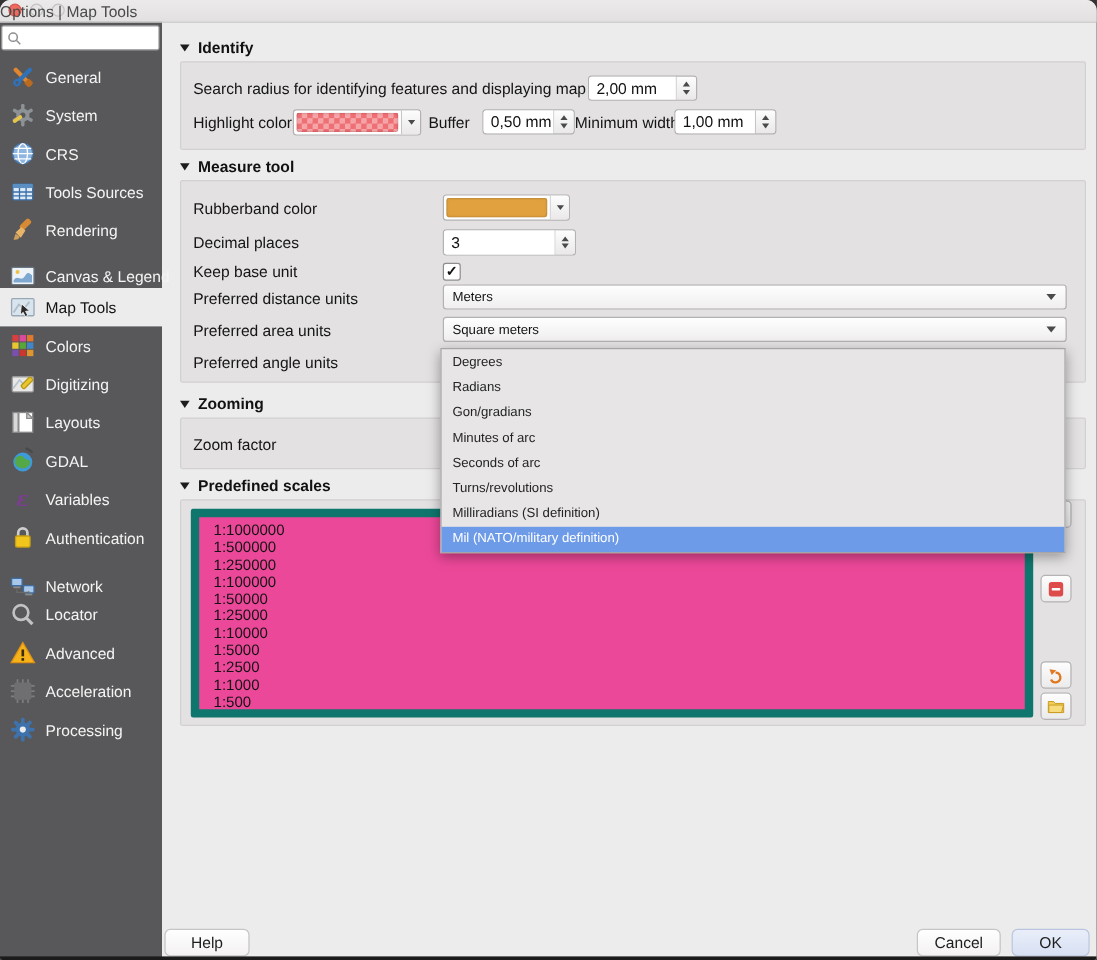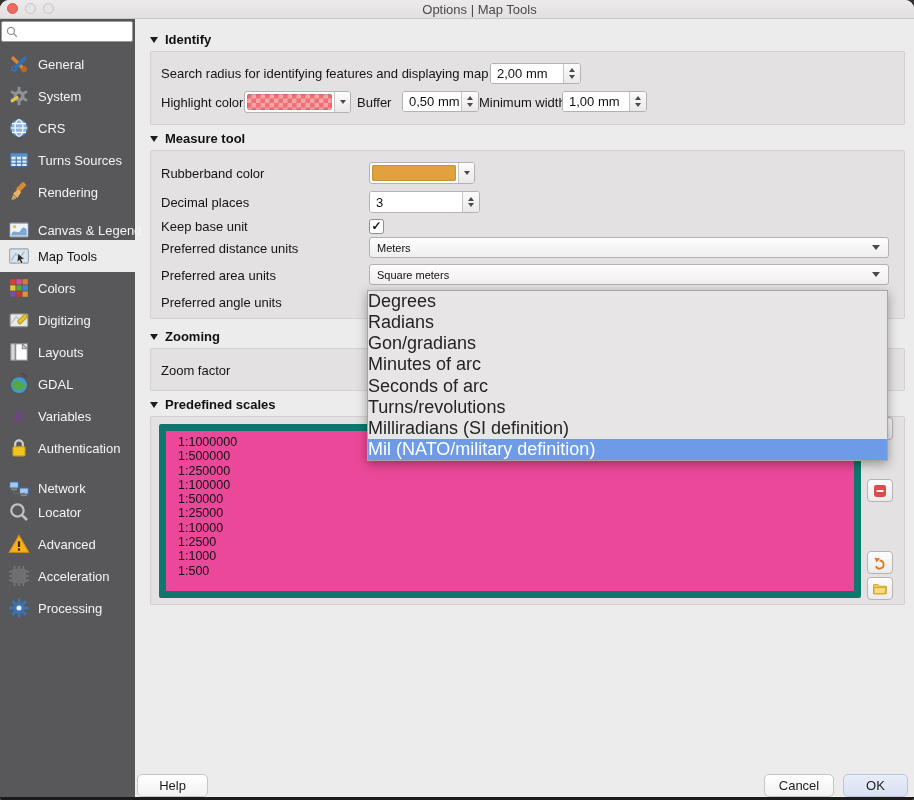--- a/index.html
+++ b/index.html
@@ -1,22 +1,22 @@
 <!DOCTYPE html>
 <html><head>
 <meta charset="utf-8">
 <style>
   html,body{margin:0;padding:0;background:#333;}
   .window{position:relative;width:914px;height:800px;font-family:"Liberation Sans",sans-serif;
     background:#ececec;border-radius:9px 9px 2px 2px;overflow:hidden;}
   
   .titlebar{position:absolute;left:0;top:0;width:914px;height:18px;
     background:linear-gradient(#eceaeb,#e2e0e1);border-bottom:1px solid #c9c7c8;z-index:30;}
-  .titlebar .title{position:absolute;left:0;right:0;top:2px;text-align:center;
-    font-size:13px;color:#4a4a4a;padding-left:45px;}
+  .titlebar .title{position:absolute;left:0;right:0;top:2px;
+    font-size:13px;color:#4a4a4a;}
   .tl{position:absolute;top:3px;width:11px;height:11px;border-radius:50%;box-sizing:border-box;}
   .tl-red{left:7px;background:#ee6a5f;border:1px solid #d7584e;}
   .tl-g1{left:25px;background:#e6e4e5;border:1px solid #c4c2c3;}
   .tl-g2{left:43px;background:#e6e4e5;border:1px solid #c4c2c3;}
   
   .sidebar{position:absolute;left:0;top:18px;width:135px;height:782px;background:#58585a;z-index:5;}
   .searchbox{position:absolute;left:1px;top:3px;width:132px;height:21px;background:#fff;
     border:1px solid #9a989a;border-radius:2px;display:flex;align-items:center;box-sizing:border-box;}
   .searchbox .icon{width:14px;height:14px;margin-left:3px;}
   .search-input{flex:1;border:none;outline:none;background:transparent;font-size:12px;min-width:0;
@@ -62,21 +62,21 @@
     border-radius:2.5px;font-size:12px;line-height:13px;text-align:center;color:#111;font-weight:bold;}
   
   .combo{position:absolute;height:21px;border:1px solid #b3b1b2;border-radius:3px;
     background:linear-gradient(#fefefe,#f0eeef);box-sizing:border-box;display:flex;align-items:center;}
   .combo .cval{font-size:11px;color:#111;margin-left:7px;flex:1;}
   .combo .tri-down{margin:0 8px 0 0;border-left-width:4px;border-right-width:4px;border-top-width:5px;}
   
   .dropdown{position:absolute;left:367px;top:290px;width:521px;height:171px;background:#e7e5e6;
     border:1px solid #a7a5a6;box-shadow:0 3px 10px rgba(0,0,0,.35);z-index:40;
     display:flex;flex-direction:column;box-sizing:border-box;}
-  .dd-item{flex:1;display:flex;align-items:center;padding-left:0;font-size:18px;color:#242424;}
+  .dd-item{flex:1;display:flex;align-items:center;padding-left:9px;font-size:11px;color:#242424;}
   .dd-item.dd-selected{color:#fff;}
   
   .listbox{position:absolute;left:8px;top:7px;width:702px;height:174px;background:#ec4899;
     border:7px solid #0f766e;border-radius:2px;box-sizing:border-box;overflow:hidden;padding:4px 0 0 12px;}
   .scale-item{font-size:12.5px;line-height:14.3px;color:#121212;}
   .scale-btns .mini-btn{position:absolute;left:716px;width:26px;height:23px;border:1px solid #b5b3b4;
     border-radius:4px;background:linear-gradient(#fdfdfd,#ecebeb);box-sizing:border-box;
     display:flex;align-items:center;justify-content:center;}
   .mini-btn .icon{width:16px;height:16px;}
   .mini-btn:nth-child(1){top:36px;}
@@ -160,21 +160,21 @@
           <span class="icon">
             <svg viewBox="0 0 20 20">
               <rect x="2.5" y="4" width="15" height="12" rx="1" fill="#ddebf7" stroke="#3a6ea8"></rect>
               <rect x="2.5" y="4" width="15" height="3" fill="#5b8fc4"></rect>
               <line x1="7.5" y1="7" x2="7.5" y2="16" stroke="#3a6ea8"></line>
               <line x1="12.5" y1="7" x2="12.5" y2="16" stroke="#3a6ea8"></line>
               <line x1="2.5" y1="10" x2="17.5" y2="10" stroke="#3a6ea8"></line>
               <line x1="2.5" y1="13" x2="17.5" y2="13" stroke="#3a6ea8"></line>
             </svg>
           </span>
-          <span class="nav-label">Turns Sources</span>
+          <span class="nav-label">Tools Sources</span>
         </div>
         <div class="nav-item" style="top: 158px;">
           <span class="icon">
             <svg viewBox="0 0 20 20">
               <rect x="10" y="0.5" width="4.6" height="9.5" rx="1.4" transform="rotate(45 12 5)" fill="#d78a33"></rect>
               <path d="M4.5 11.5l4 4 3.5-5.5-3-2.5z" fill="#e8b46a"></path>
               <path d="M3 17c2.2.6 4.5-.6 4.6-2.4l-3.1-2.1z" fill="#caa05a"></path>
             </svg>
           </span>
           <span class="nav-label">Rendering</span>
@@ -414,20 +414,21 @@
   </div>
   <div class="panel scale-btns" style="left:150px;top:416px;width:755px;height:189px;">
     <div class="listbox" id="scales-list">
         <div class="scale-item">1:1000000</div>
         <div class="scale-item">1:500000</div>
         <div class="scale-item">1:250000</div>
         <div class="scale-item">1:100000</div>
         <div class="scale-item">1:50000</div>
         <div class="scale-item">1:25000</div>
         <div class="scale-item">1:10000</div>
+        <div class="scale-item">1:5000</div>
         <div class="scale-item">1:2500</div>
         <div class="scale-item">1:1000</div>
         <div class="scale-item">1:500</div>
       </div>
 
   <div class="mini-btn">
         <span class="icon">
           <svg viewBox="0 0 20 20">
             <rect x="2.5" y="2.5" width="15" height="15" rx="3" fill="#dd4b4b"></rect>
             <rect x="5.5" y="8.8" width="9" height="2.6" rx="1" fill="#fff"></rect>

